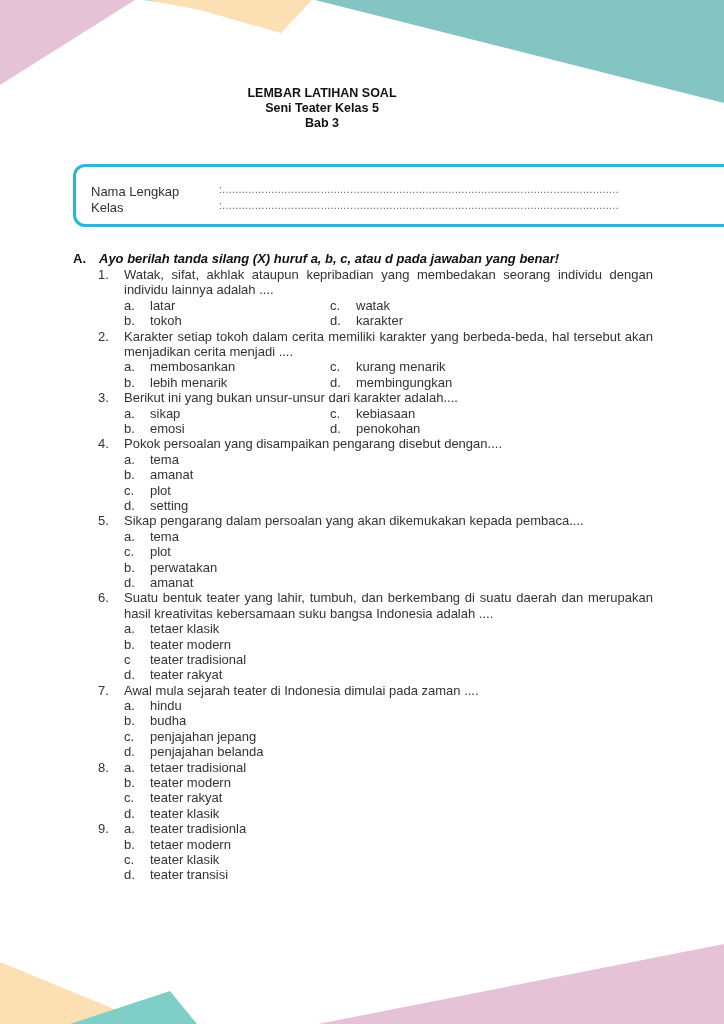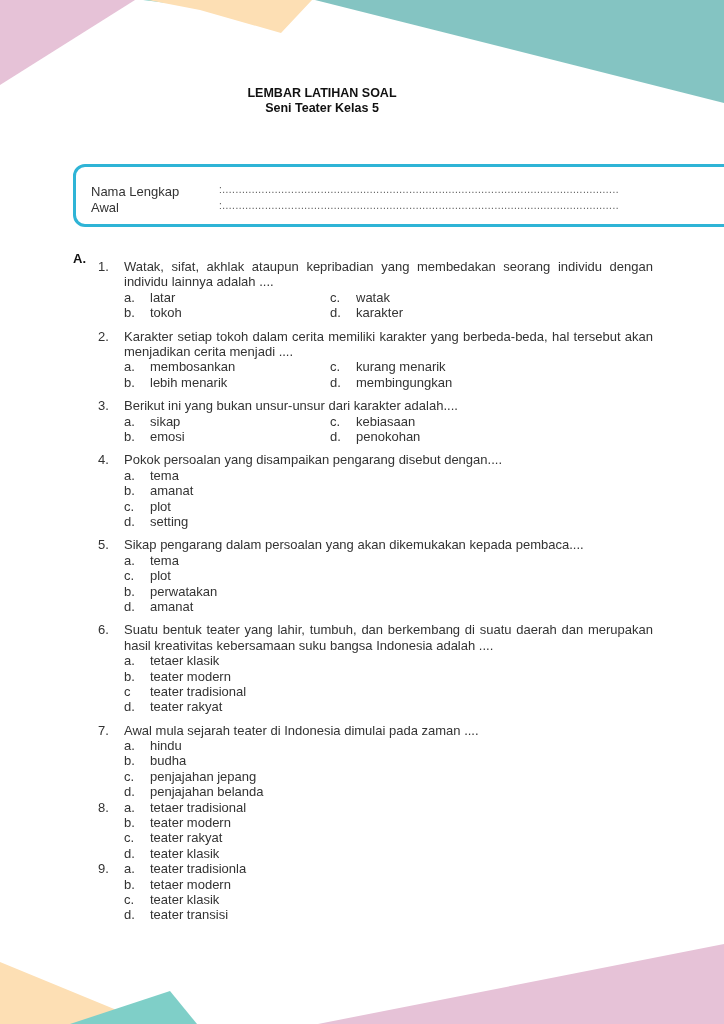--- a/index.html
+++ b/index.html
@@ -18,21 +18,21 @@
   .id-row { position: absolute; left: 15px; font-size: 13px; color: #333; }
   .id-row .label { position: absolute; left: 0; white-space: nowrap; }
   .id-row .dots { position: absolute; left: 128px; width: 415px; white-space: nowrap; overflow: hidden; color: #555; font-size: 10px; letter-spacing: 0.5px; }
   .row1 { top: 17px; }
   .row2 { top: 33px; }
   .section { position: absolute; left: 73px; top: 251px; width: 580px; font-size: 13px; color: #333; }
   .section-title { font-weight: bold; font-style: italic; color: #111; position: relative; padding-left: 26px; line-height: 16px; }
   .section-title .letter { position: absolute; left: 0; font-style: normal; }
   .q { position: relative; padding-left: 51px; line-height: 15.4px; }
   .q .num { position: absolute; left: 25px; }
-  .q .text { text-align: justify; margin-top: 8px; }
+  .q .text { text-align: justify; }
   .opts { position: relative; }
   .opt { position: relative; padding-left: 26px; line-height: 15.4px; height: 15.4px; }
   .opt .ol { position: absolute; left: 0; }
   .grid2 { display: grid; grid-template-columns: 206px 200px; }
   .grid2 .opt { padding-left: 26px; }
   .it { }
 </style>
 </head>
 <body>
 
@@ -42,36 +42,38 @@
   <polygon points="148,0 312,0 281,33 200,10" fill="#fddfb4"></polygon>
   <polygon points="315,0 724,0 724,103" fill="#84c4c2"></polygon>
   <polygon points="0,962 170,1032 0,1032" fill="#fddfb4"></polygon>
   <polygon points="70,1024 170,991 197,1024" fill="#7fcfc8"></polygon>
   <polygon points="318,1024 724,944 724,1024" fill="#e6c2d7"></polygon>
 </svg>
 
 <div class="header">
   <div>LEMBAR LATIHAN SOAL</div>
   <div>Seni Teater Kelas 5</div>
+  <div>Bab 3</div>
 </div>
 
 <div class="id-box">
   <div class="id-row row1">
     <span class="label">Nama Lengkap</span>
     <span class="dots">:.........................................................................................................................</span>
   </div>
   <div class="id-row row2">
-    <span class="label">Awal</span>
+    <span class="label">Kelas</span>
     <span class="dots">:.........................................................................................................................</span>
   </div>
 </div>
 
 <div class="section">
   <div class="section-title">
     <span class="letter">A.</span>
+    <span>Ayo berilah tanda silang (X) huruf a, b, c, atau d pada jawaban yang benar!</span>
   </div>
 
   <div class="q">
     <span class="num">1.</span>
     <div class="text">Watak, sifat, akhlak ataupun kepribadian yang membedakan seorang individu dengan individu lainnya adalah ....</div>
     <div class="opts grid2">
       <div class="opt"><span class="ol">a.</span><span>latar</span></div>
       <div class="opt"><span class="ol">c.</span><span>watak</span></div>
       <div class="opt"><span class="ol">b.</span><span>tokoh</span></div>
       <div class="opt"><span class="ol">d.</span><span>karakter</span></div>

